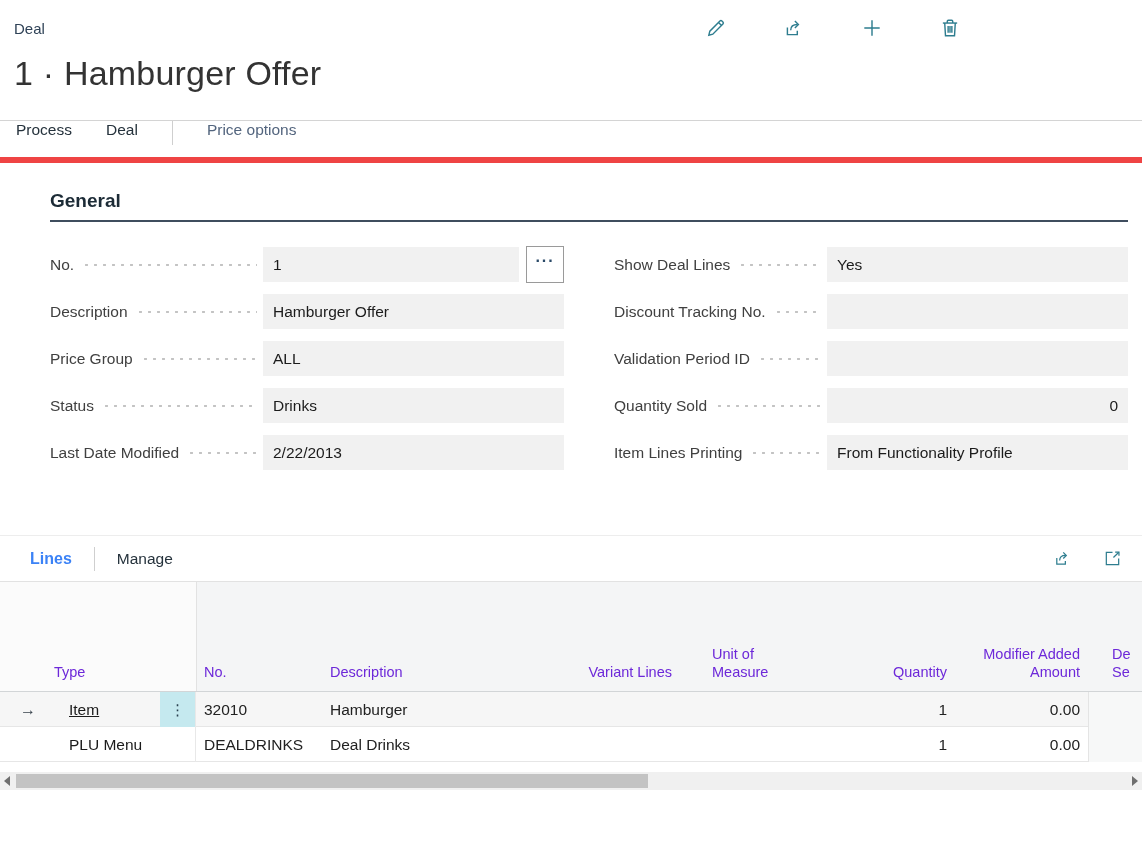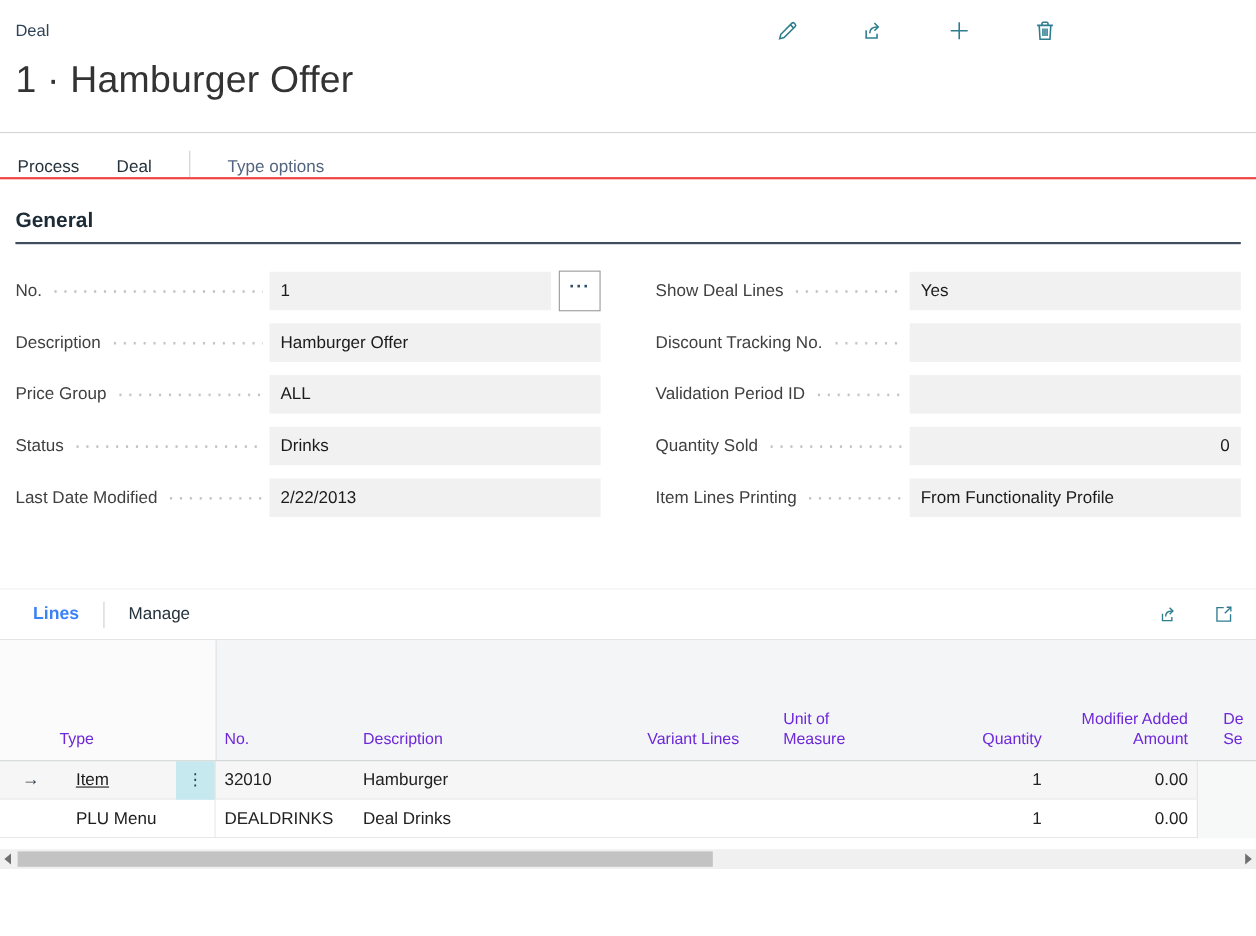--- a/index.html
+++ b/index.html
@@ -31,30 +31,30 @@
 
   
   .page-title {
     font-size: 34px; font-weight: 300; color: #333;
     padding: 14px 14px 0 14px; letter-spacing: 0.2px;
   }
 
   
   .action-bar {
     margin-top: 27px;
-    border-top: 1px solid #d4d4d4; border-bottom: 2px solid #ef4444;
-    height: 43px; display: flex; align-items: flex-end;
+    border-top: 1px solid #d4d4d4; border-bottom: 6px solid #ef4444;
+    height: 43px; display: flex; align-items: flex-start;
     padding-left: 16px; gap: 34px; font-size: 15.5px;
   }
   .action-item { color: #25323c; cursor: pointer; }
   .vdiv { width: 1px; height: 24px; background: #cfcfcf; }
   .more-options { color: #53657e; cursor: pointer; }
 
   
-  .general { padding: 0 14px; }
+  .general { padding: 0 14px; margin-left: 36px; }
   .section-heading {
     margin-top: 27px; font-size: 19px; font-weight: 700; color: #1c2b36;
     padding-bottom: 8px; border-bottom: 2px solid #3f4d5e; cursor: pointer;
   }
   .fields {
     margin-top: 25px;
     display: grid; grid-template-columns: 1fr 1fr; column-gap: 50px; row-gap: 12px;
   }
   .field { display: flex; align-items: center; height: 35px; }
   .flabel { font-size: 15.5px; color: #404040; white-space: nowrap; flex: 0 0 auto; }
@@ -187,21 +187,21 @@
       </button>
     </div>
   </div>
 
   <h1 class="page-title">1 · Hamburger Offer</h1>
 
   <div class="action-bar">
     <span class="action-item">Process</span>
     <span class="action-item">Deal</span>
     <span class="vdiv"></span>
-    <span class="more-options">Type options</span>
+    <span class="more-options">Price options</span>
   </div>
 
   <section class="general">
     <h2 class="section-heading">General</h2>
     <div class="fields">
 
       <div>
         <div class="field" style="margin-bottom:12px;">
           <span class="flabel">No.</span>
           <span class="dots"></span>

